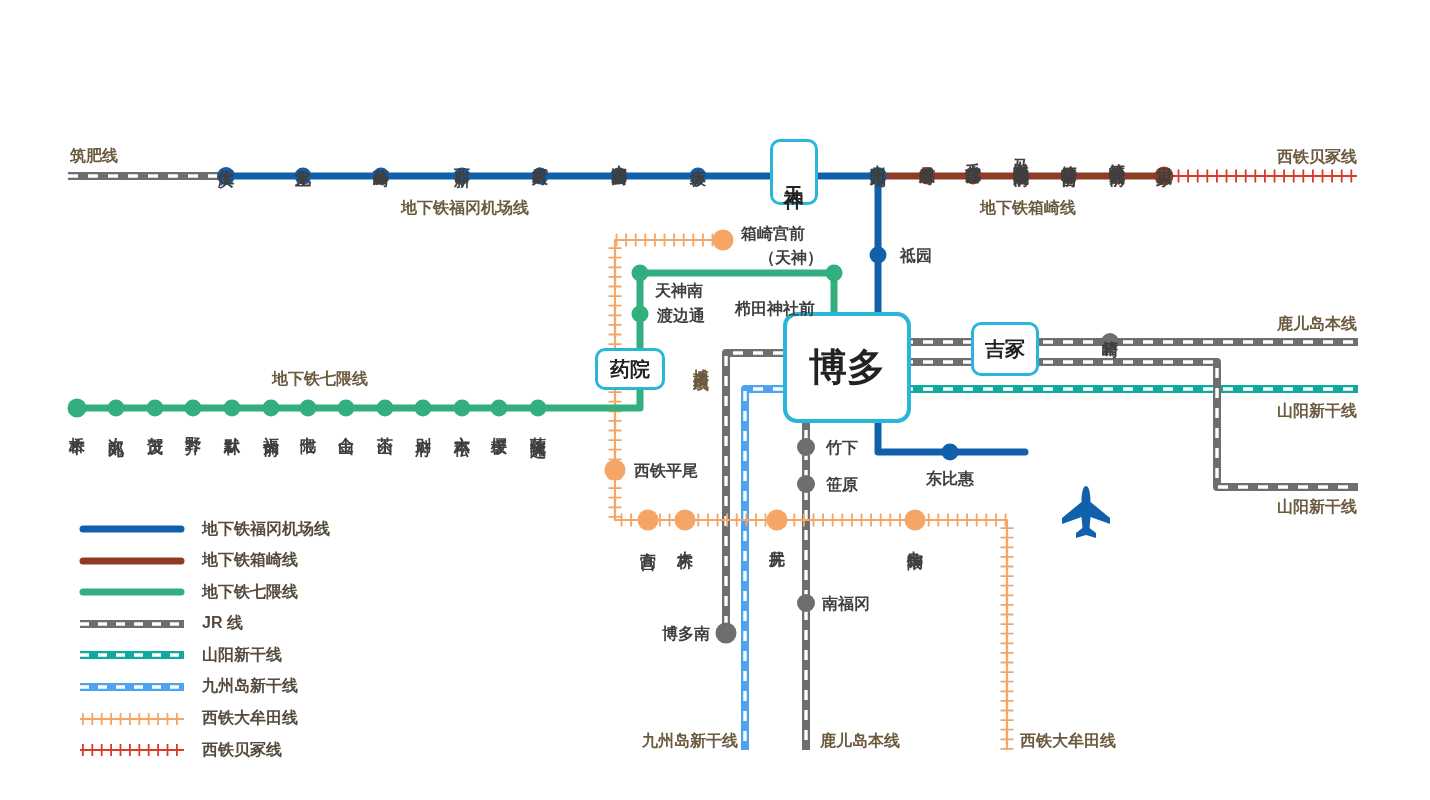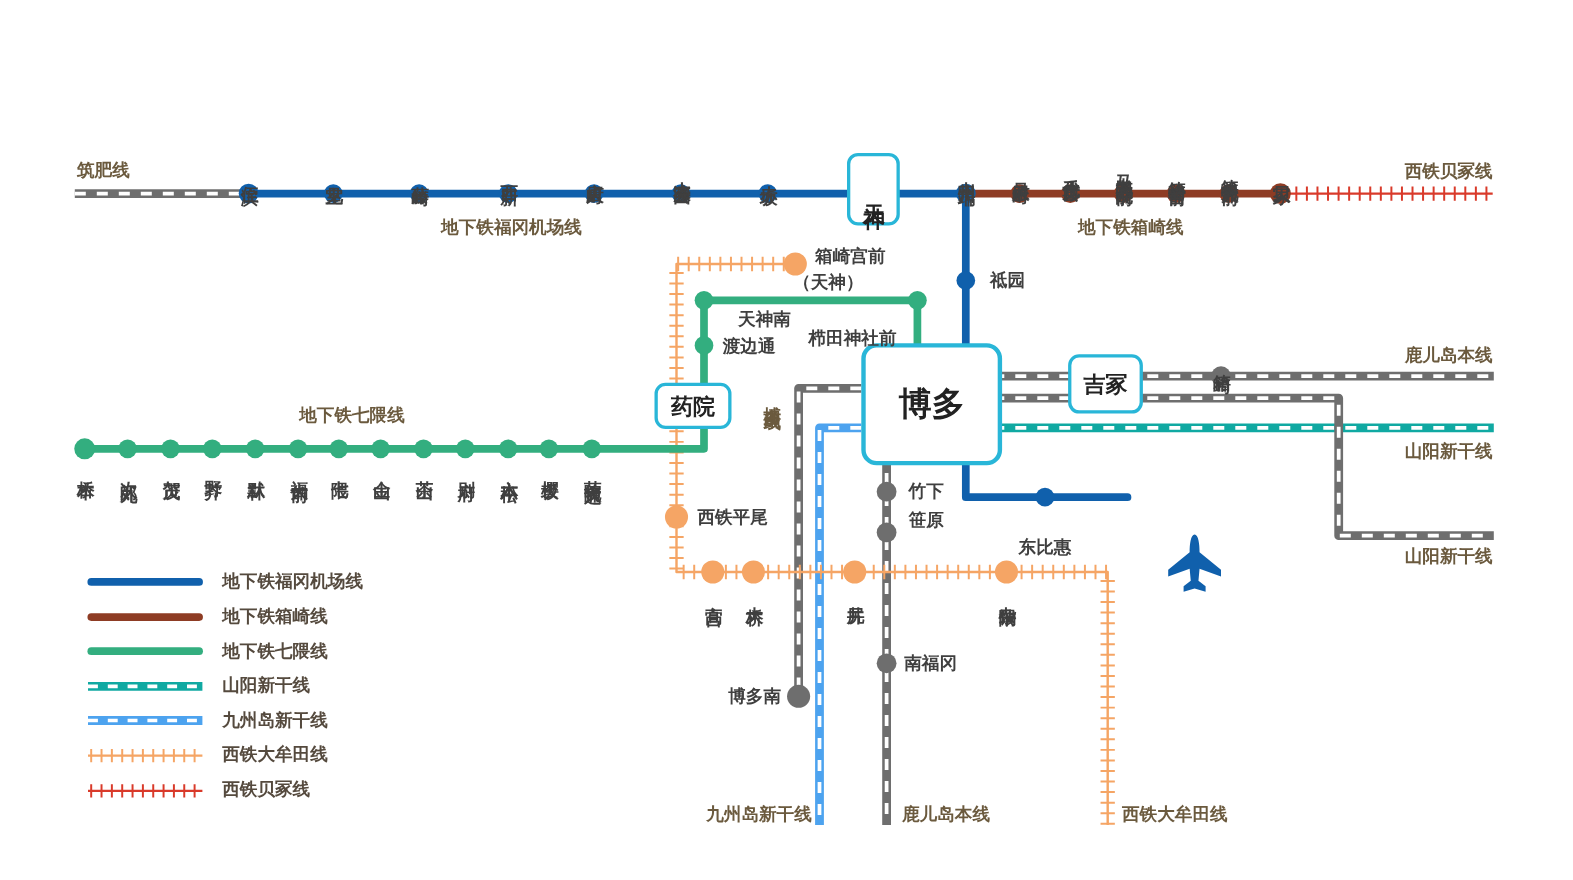--- a/index.html
+++ b/index.html
@@ -141,21 +141,21 @@
     </g>
 
     <g transform="translate(1086,512)">
       <path fill="#1060ac" d="M0 -26 C 3.5 -26 4.5 -17 4.5 -10 L 24 6 L 24 12 L 4.5 5 L 3.5 16 L 10 21 L 10 26 L 0 23 L -10 26 L -10 21 L -3.5 16 L -4.5 5 L -24 12 L -24 6 L -4.5 -10 C -4.5 -17 -3.5 -26 0 -26 Z"></path>
     </g>
   </svg>
 
   <div class="stn-box" style="left:770px;top:139px;width:42px;height:60px;">
     <span class="vert">天神</span>
   </div>
-  <div class="stn-box" style="left:783px;top:312px;width:120px;height:103px;border-width:4px;border-radius:14px;font-size:30px;">
+  <div class="stn-box" style="left:783px;top:312px;width:120px;height:103px;border-width:4px;border-radius:14px;font-size:38px;">
     <span>博多</span>
   </div>
   <div class="stn-box" style="left:595px;top:348px;width:64px;height:36px;">
     <span>药院</span>
   </div>
   <div class="stn-box" style="left:971px;top:322px;width:62px;height:48px;">
     <span>吉冢</span>
   </div>
 
   <div class="lbl line-name" style="left:70px;top:146px;">筑肥线</div>
@@ -173,21 +173,21 @@
 
   <div class="lbl vert cx" style="left:226px;bottom:640px;">侄滨</div>
   <div class="lbl vert cx" style="left:303px;bottom:640px;">室见</div>
   <div class="lbl vert cx" style="left:381px;bottom:640px;">藤崎</div>
   <div class="lbl vert cx" style="left:462px;bottom:640px;">西新</div>
   <div class="lbl vert cx" style="left:540px;bottom:640px;">唐人町</div>
   <div class="lbl vert cx" style="left:619px;bottom:640px;">大濠公园</div>
   <div class="lbl vert cx" style="left:698px;bottom:640px;">赤坂</div>
   <div class="lbl vert cx" style="left:878px;bottom:640px;">中州川端</div>
   <div class="lbl" style="left:900px;top:246px;">祗园</div>
-  <div class="lbl cx" style="left:950px;top:489px;">东比惠</div>
+  <div class="lbl cx" style="left:950px;top:469px;">东比惠</div>
 
   <div class="lbl vert cx" style="left:927px;bottom:640px;">吴服町</div>
   <div class="lbl vert cx" style="left:973px;bottom:640px;">千代县厅口</div>
   <div class="lbl vert cx" style="left:1021px;bottom:640px;">马出九大医院前</div>
   <div class="lbl vert cx" style="left:1069px;bottom:640px;">箱崎宫前</div>
   <div class="lbl vert cx" style="left:1117px;bottom:640px;">箱崎九大前</div>
   <div class="lbl vert cx" style="left:1164px;bottom:640px;">贝冢</div>
 
   <div class="lbl vert cx" style="left:77px;top:424px;">桥本</div>
   <div class="lbl vert cx" style="left:116px;top:424px;">次郎丸</div>
@@ -196,34 +196,34 @@
   <div class="lbl vert cx" style="left:232px;top:424px;">默林</div>
   <div class="lbl vert cx" style="left:271px;top:424px;">福大前</div>
   <div class="lbl vert cx" style="left:308px;top:424px;">七隈</div>
   <div class="lbl vert cx" style="left:346px;top:424px;">金山</div>
   <div class="lbl vert cx" style="left:385px;top:424px;">茶山</div>
   <div class="lbl vert cx" style="left:423px;top:424px;">别府</div>
   <div class="lbl vert cx" style="left:462px;top:424px;">六本松</div>
   <div class="lbl vert cx" style="left:499px;top:424px;">樱坂</div>
   <div class="lbl vert cx" style="left:538px;top:424px;">药院大通</div>
   <div class="lbl" style="left:657px;top:306px;">渡边通</div>
-  <div class="lbl" style="left:671px;top:281px;">天神南</div>
+  <div class="lbl" style="left:655px;top:281px;">天神南</div>
   <div class="lbl" style="left:735px;top:281px;margin-top:18px;">栉田神社前</div>
 
   <div class="lbl" style="left:741px;top:224px;">箱崎宫前</div>
-  <div class="lbl" style="left:721px;top:248px;">（天神）</div>
+  <div class="lbl" style="left:759px;top:248px;">（天神）</div>
   <div class="lbl" style="left:634px;top:461px;">西铁平尾</div>
   <div class="lbl vert cx" style="left:648px;top:538px;">高宫</div>
   <div class="lbl vert cx" style="left:685px;top:538px;">大桥</div>
   <div class="lbl vert cx" style="left:777px;top:538px;">井尻</div>
   <div class="lbl vert cx" style="left:915px;top:538px;">杂饷隈</div>
 
   <div class="lbl vert cx" style="left:1110px;bottom:469px;">箱崎</div>
   <div class="lbl" style="left:826px;top:438px;">竹下</div>
-  <div class="lbl" style="left:826px;top:464px;">笹原</div>
+  <div class="lbl" style="left:826px;top:475px;">笹原</div>
   <div class="lbl" style="left:822px;top:594px;text-align:center;">南福冈</div>
   <div class="lbl rt" style="left:710px;top:624px;">博多南</div>
 
   <div id="legend">
     <div class="leg-row">
       <svg width="108" height="14">
           <line x1="5" y1="7" x2="103" y2="7" stroke="#1060ac" stroke-width="7" stroke-linecap="round"></line>
         </svg>
       <span class="leg-label">地下铁福冈机场线</span>
     </div>
@@ -234,20 +234,27 @@
       <span class="leg-label">地下铁箱崎线</span>
     </div>
     <div class="leg-row">
       <svg width="108" height="14">
           <line x1="5" y1="7" x2="103" y2="7" stroke="#33ae7f" stroke-width="7" stroke-linecap="round"></line>
         </svg>
       <span class="leg-label">地下铁七隈线</span>
     </div>
     <div class="leg-row">
       <svg width="108" height="14">
+          <line x1="2" y1="7" x2="106" y2="7" stroke="#6e6e6e" stroke-width="8"></line>
+          <line x1="2" y1="7" x2="106" y2="7" stroke="#fff" stroke-width="3.4" stroke-dasharray="9 9"></line>
+        </svg>
+      <span class="leg-label">JR 线</span>
+    </div>
+    <div class="leg-row">
+      <svg width="108" height="14">
           <line x1="2" y1="7" x2="106" y2="7" stroke="#10a9a2" stroke-width="8"></line>
           <line x1="2" y1="7" x2="106" y2="7" stroke="#fff" stroke-width="3.4" stroke-dasharray="9 9"></line>
         </svg>
       <span class="leg-label">山阳新干线</span>
     </div>
     <div class="leg-row">
       <svg width="108" height="14">
           <line x1="2" y1="7" x2="106" y2="7" stroke="#4da3ef" stroke-width="8"></line>
           <line x1="2" y1="7" x2="106" y2="7" stroke="#fff" stroke-width="3.4" stroke-dasharray="9 9"></line>
         </svg>

